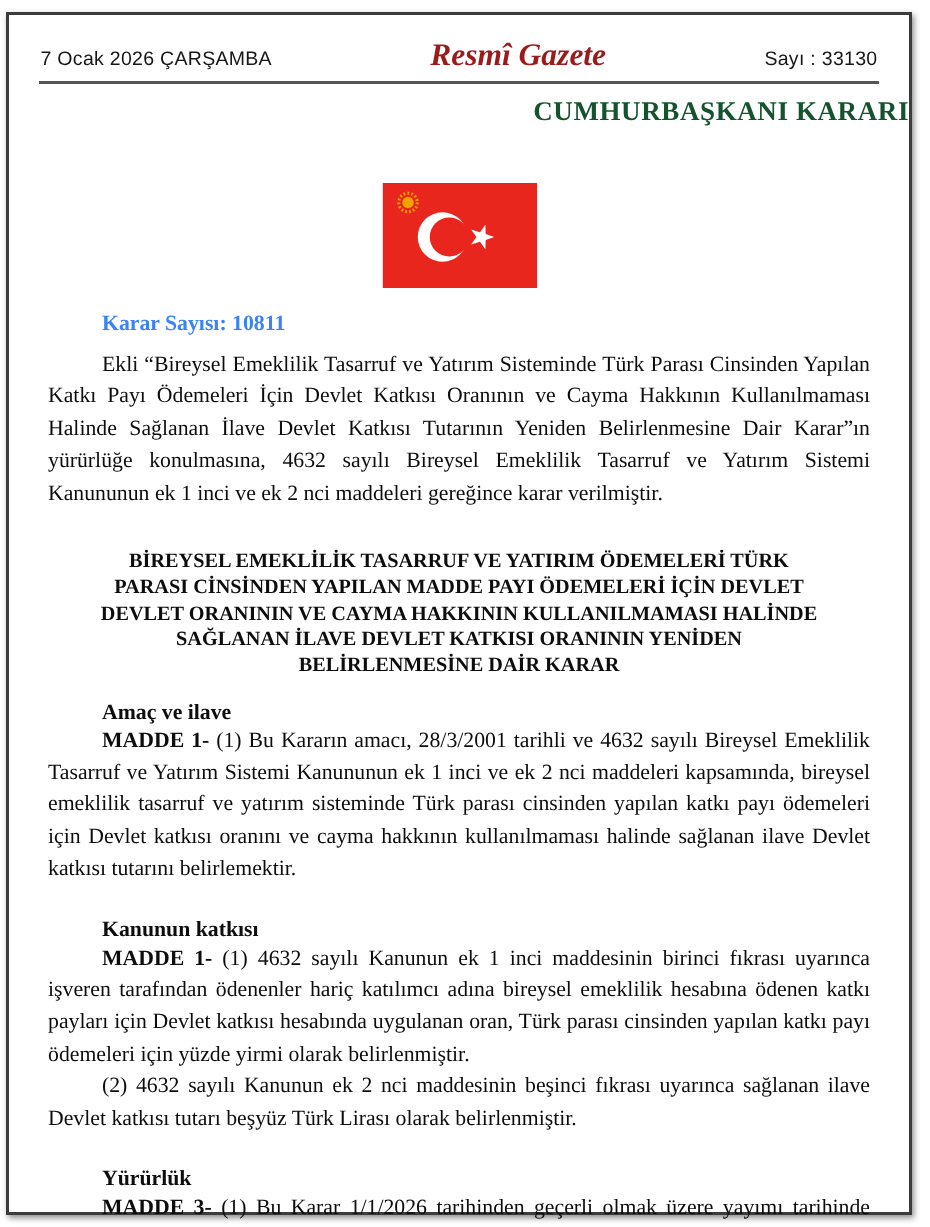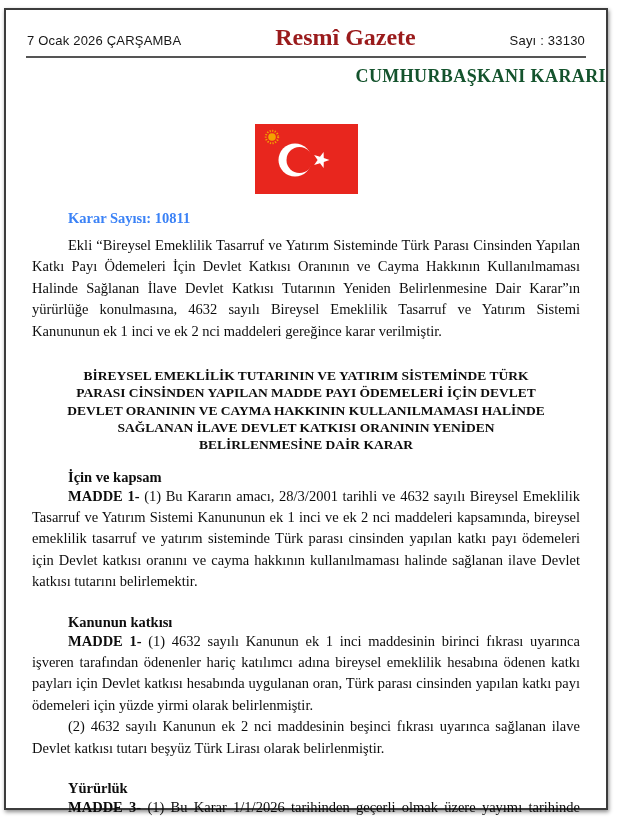--- a/index.html
+++ b/index.html
@@ -27,22 +27,23 @@
   .gz-date, .gz-issue {
     font-family: "Liberation Sans", sans-serif;
     font-size: 13px;
     color: #161616;
     letter-spacing: 0.2px;
     text-align: right;
   }
   .gz-masthead {
     font-family: "Liberation Serif", serif;
     font-weight: bold;
-    font-size: 24px;
+    font-size: 21px;
     color: #9a1b1c;
+    font-style: italic;
   }
   .gz-rule {
     height: 2px;
     background: #555555;
     margin: 0 20px;
   }
   
   .doc-title {
     margin: 8px 0 0 0;
     text-align: right;
@@ -128,31 +129,31 @@
       <circle cx="17" cy="13" r="3.8" fill="#f3a200"></circle>
       <circle cx="17" cy="13" r="6.2" fill="none" stroke="#f3a200" stroke-width="2" stroke-dasharray="1.2 1.4"></circle>
     </svg>
   </div>
 
   <p class="karar-no">Karar Sayısı: 10811</p>
 
   <p class="intro">Ekli “Bireysel Emeklilik Tasarruf ve Yatırım Sisteminde Türk Parası Cinsinden Yapılan Katkı Payı Ödemeleri İçin Devlet Katkısı Oranının ve Cayma Hakkının Kullanılmaması Halinde Sağlanan İlave Devlet Katkısı Tutarının Yeniden Belirlenmesine Dair Karar”ın yürürlüğe konulmasına, 4632 sayılı Bireysel Emeklilik Tasarruf ve Yatırım Sistemi Kanununun ek 1 inci ve ek 2 nci maddeleri gereğince karar verilmiştir.</p>
 
   <div class="decree-title">
-    <div>BİREYSEL EMEKLİLİK TUTARININ VE YATIRIM SİSTEMİNDE TÜRK</div>
+    <div>BİREYSEL EMEKLİLİK TASARRUF VE YATIRIM ÖDEMELERİ TÜRK</div>
     <div>PARASI CİNSİNDEN YAPILAN MADDE PAYI ÖDEMELERİ İÇİN DEVLET</div>
     <div>DEVLET ORANININ VE CAYMA HAKKININ KULLANILMAMASI HALİNDE</div>
     <div>SAĞLANAN İLAVE DEVLET KATKISI ORANININ YENİDEN</div>
     <div>BELİRLENMESİNE DAİR KARAR</div>
   </div>
 
   <div class="sections">
 
     <div class="doc-section first">
-      <h3 class="section-heading">İçin ve kapsam</h3>
+      <h3 class="section-heading">Amaç ve ilave</h3>
       <p><span class="lead">MADDE 1-</span><span> (1) Bu Kararın amacı, 28/3/2001 tarihli ve 4632 sayılı Bireysel Emeklilik Tasarruf ve Yatırım Sistemi Kanununun ek 1 inci ve ek 2 nci maddeleri kapsamında, bireysel emeklilik tasarruf ve yatırım sisteminde Türk parası cinsinden yapılan katkı payı ödemeleri için Devlet katkısı oranını ve cayma hakkının kullanılmaması halinde sağlanan ilave Devlet katkısı tutarını belirlemektir.</span></p>
     </div>
 
     <div class="doc-section">
       <h3 class="section-heading">Kanunun katkısı</h3>
       <p><span class="lead">MADDE 1-</span><span> (1) 4632 sayılı Kanunun ek 1 inci maddesinin birinci fıkrası uyarınca işveren tarafından ödenenler hariç katılımcı adına bireysel emeklilik hesabına ödenen katkı payları için Devlet katkısı hesabında uygulanan oran, Türk parası cinsinden yapılan katkı payı ödemeleri için yüzde yirmi olarak belirlenmiştir.</span></p>
       <p><span>(2) 4632 sayılı Kanunun ek 2 nci maddesinin beşinci fıkrası uyarınca sağlanan ilave Devlet katkısı tutarı beşyüz Türk Lirası olarak belirlenmiştir.</span></p>
     </div>
 
     <div class="doc-section">

